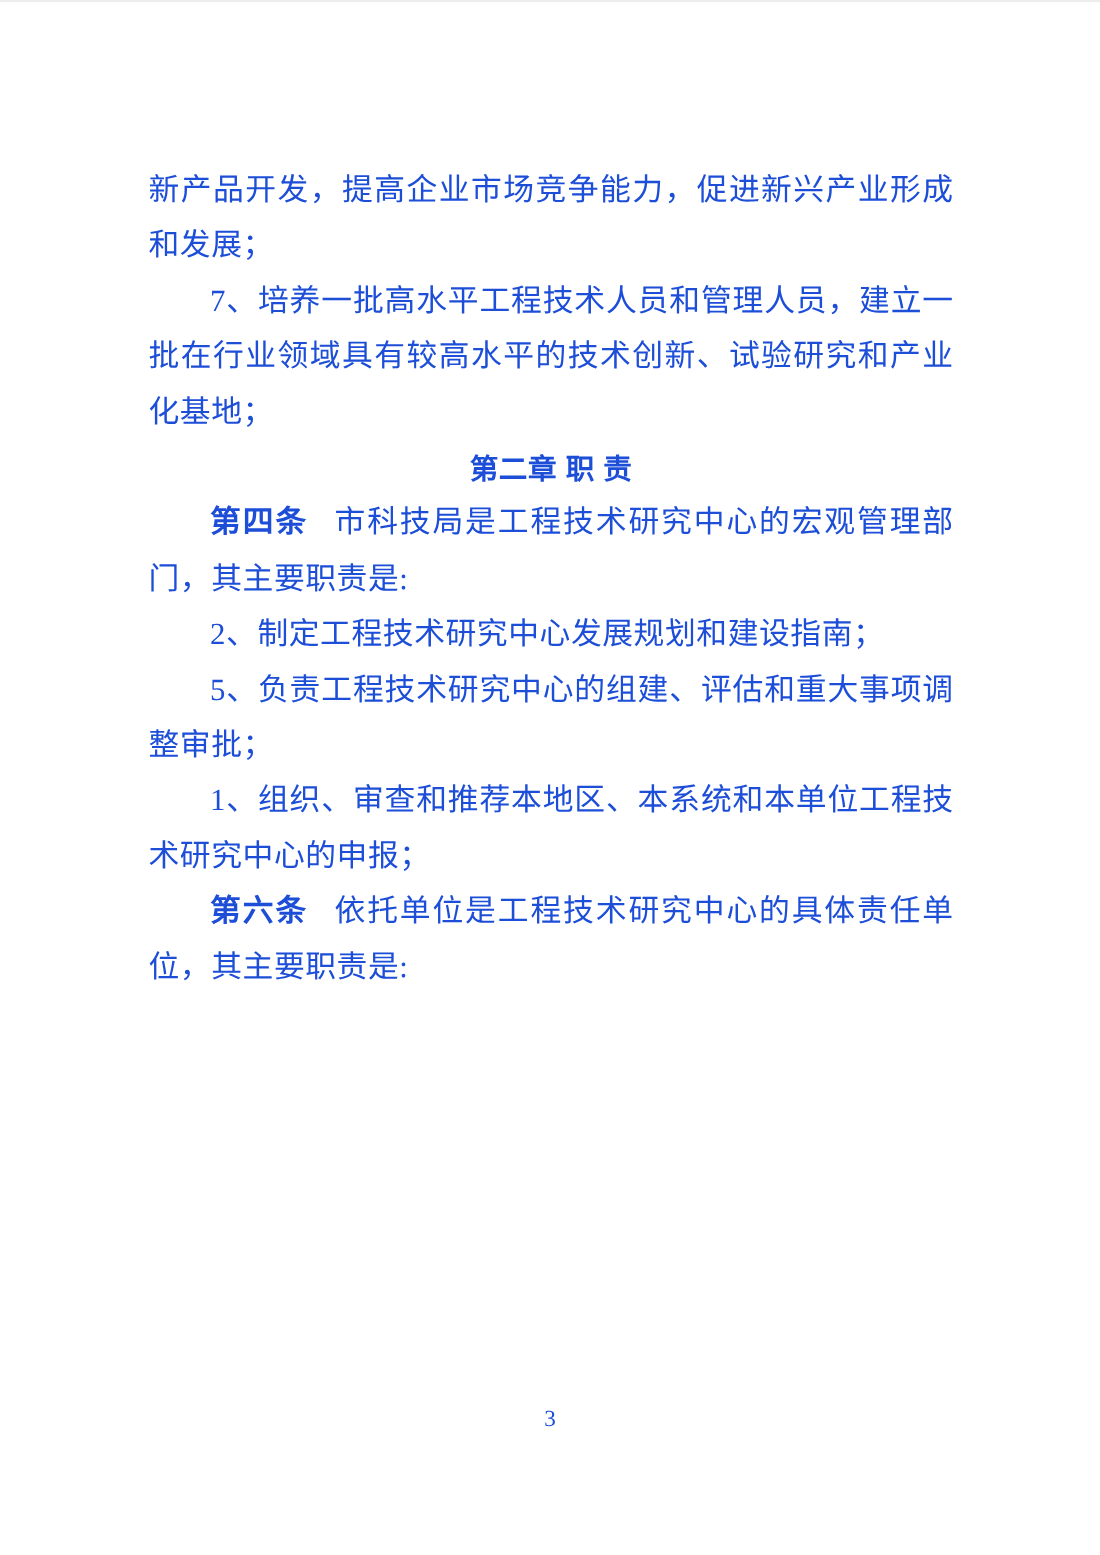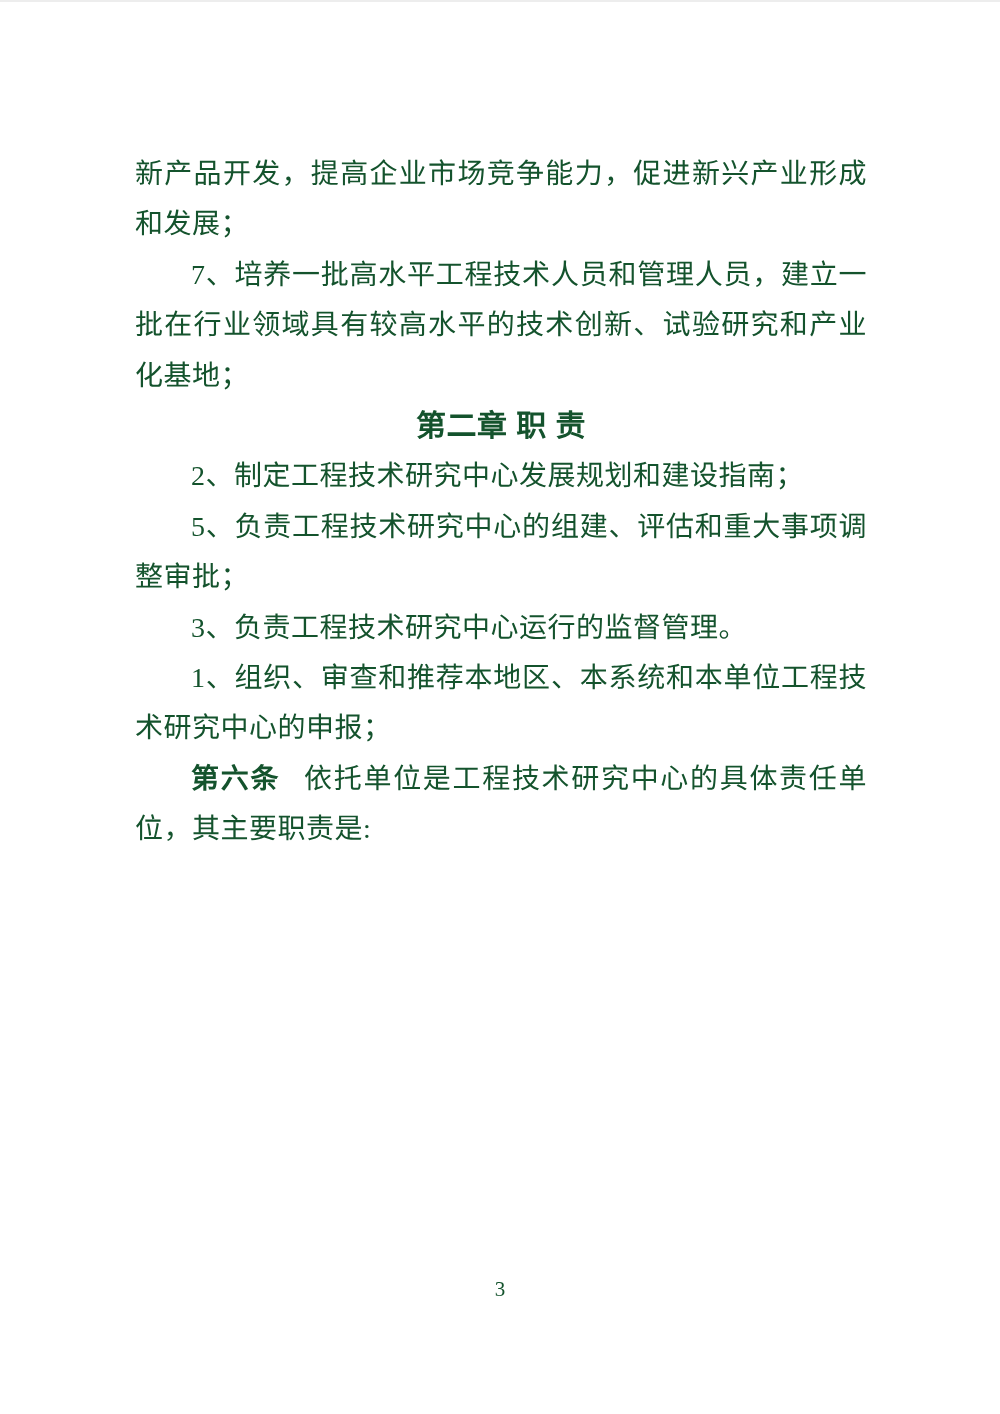--- a/index.html
+++ b/index.html
@@ -5,21 +5,21 @@
   html, body {
     margin: 0;
     padding: 0;
     background: #ffffff;
   }
   .page {
     position: relative;
     width: 1000px;
     height: 1414px;
     background: #ffffff;
-    color: #14532d;
+    color: #1d4ed8;
     font-family: "Liberation Serif", "DejaVu Serif", serif;
     overflow: hidden;
   }
   .page-top-edge {
     position: absolute;
     top: 0; left: 0;
     width: 100%; height: 2px;
     background: #ededed;
   }
   .content {
@@ -43,21 +43,21 @@
   .term {
     font-weight: 700;
     margin-right: 24px;
   }
   .heading {
     margin: 0;
     padding: 0;
     text-align: center;
     text-indent: 0;
     font-weight: 700;
-    font-size: 30px;
+    font-size: 26px;
     font-family: "Liberation Sans", "DejaVu Sans", sans-serif;
   }
   .page-number {
     position: absolute;
     top: 1276px;
     left: 0;
     width: 100%;
     text-align: center;
     font-size: 21px;
     line-height: 26px;
@@ -65,20 +65,20 @@
 </style>
 </head>
 <body>
 
 <div class="page">
   <div class="page-top-edge"></div>
   <div class="content">
       <p class="para">新产品开发，提高企业市场竞争能力，促进新兴产业形成和发展；</p>
       <p class="para indent">7、培养一批高水平工程技术人员和管理人员，建立一批在行业领域具有较高水平的技术创新、试验研究和产业化基地；</p>
       <p class="heading">第二章 职 责</p>
+      <p class="para indent"><span class="term">第四条</span><span>市科技局是工程技术研究中心的宏观管理部门，其主要职责是:</span></p>
       <p class="para indent">2、制定工程技术研究中心发展规划和建设指南；</p>
       <p class="para indent">5、负责工程技术研究中心的组建、评估和重大事项调整审批；</p>
-      <p class="para indent">3、负责工程技术研究中心运行的监督管理。</p>
       <p class="para indent">1、组织、审查和推荐本地区、本系统和本单位工程技术研究中心的申报；</p>
       <p class="para indent"><span class="term">第六条</span><span>依托单位是工程技术研究中心的具体责任单位，其主要职责是:</span></p>
     </div>
   <div class="page-number">3</div>
 </div>
 
 </body></html>

